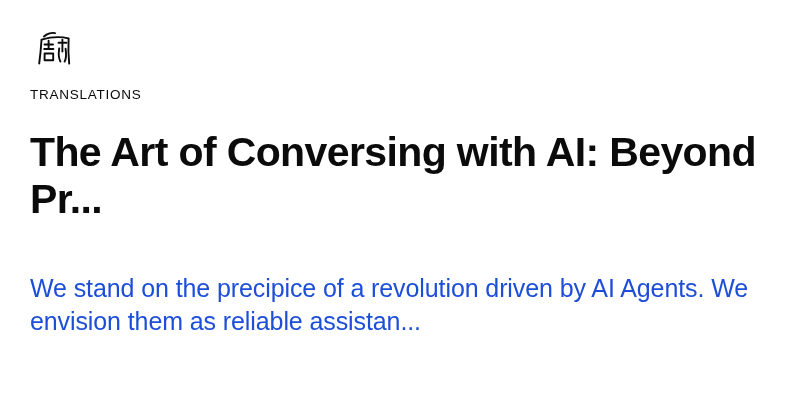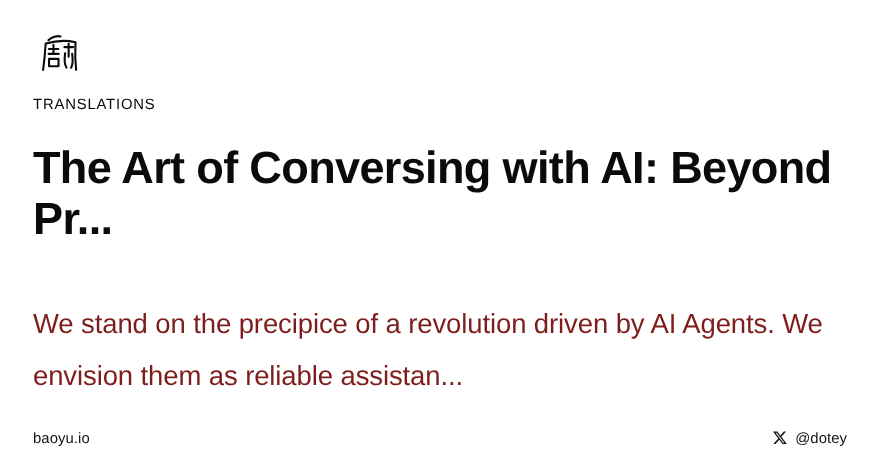--- a/index.html
+++ b/index.html
@@ -61,24 +61,24 @@
     letter-spacing: -0.015em;
     color: #0b0b0b;
     max-width: 740px;
     word-break: break-word;
   }
 
   
   .excerpt {
     margin-top: 22px;
     font-size: 25px;
-    line-height: 47px;
+    line-height: 33px;
     font-weight: 400;
     letter-spacing: -0.004em;
-    color: #7f1d1d;
+    color: #1d4ed8;
     max-width: 760px;
   }
 
   
   .footer {
     margin-top: auto;
     display: flex;
     align-items: center;
     justify-content: space-between;
     padding-bottom: 6px;
@@ -137,26 +137,14 @@
       </g>
     </svg>
   </div>
 
   <div class="eyebrow">TRANSLATIONS</div>
 
   <h1 class="headline">The Art of Conversing with AI: Beyond Pr...</h1>
 
   <p class="excerpt">We stand on the precipice of a revolution driven by AI Agents. We envision them as reliable assistan...</p>
 
-  <div class="footer">
-    <span class="site-name">baoyu.io</span>
-
-    <div class="social">
-      <span class="x-icon">
-        <svg viewBox="0 0 24 24" xmlns="http://www.w3.org/2000/svg" aria-hidden="true">
-          <path fill="#141414" d="M18.244 2.25h3.308l-7.227 8.26 8.502 11.24H16.17l-5.214-6.817L4.99 21.75H1.68l7.73-8.835L1.254 2.25H8.08l4.713 6.231zm-1.161 17.52h1.833L7.084 4.126H5.117z"></path>
-        </svg>
-      </span>
-      <span class="handle">@dotey</span>
-    </div>
-  </div>
 
 </div>
 
 </body></html>

